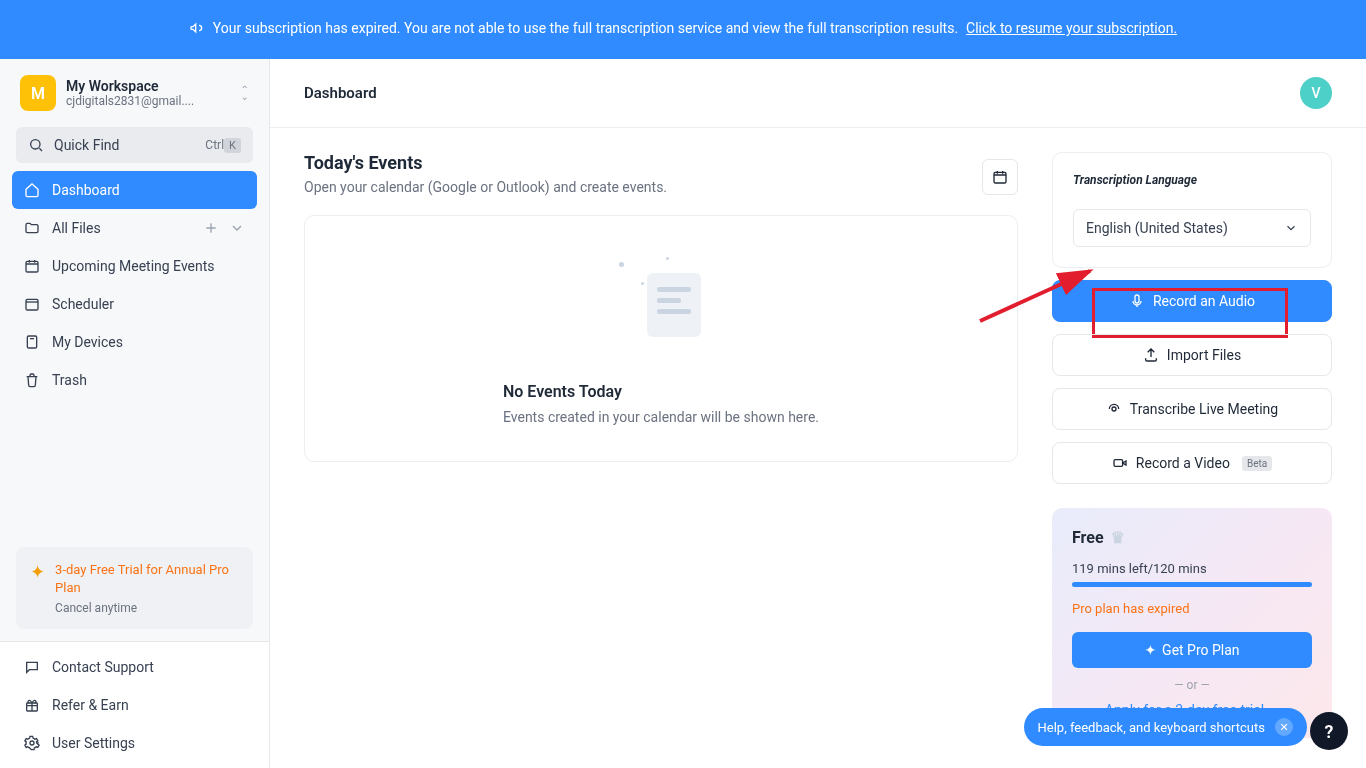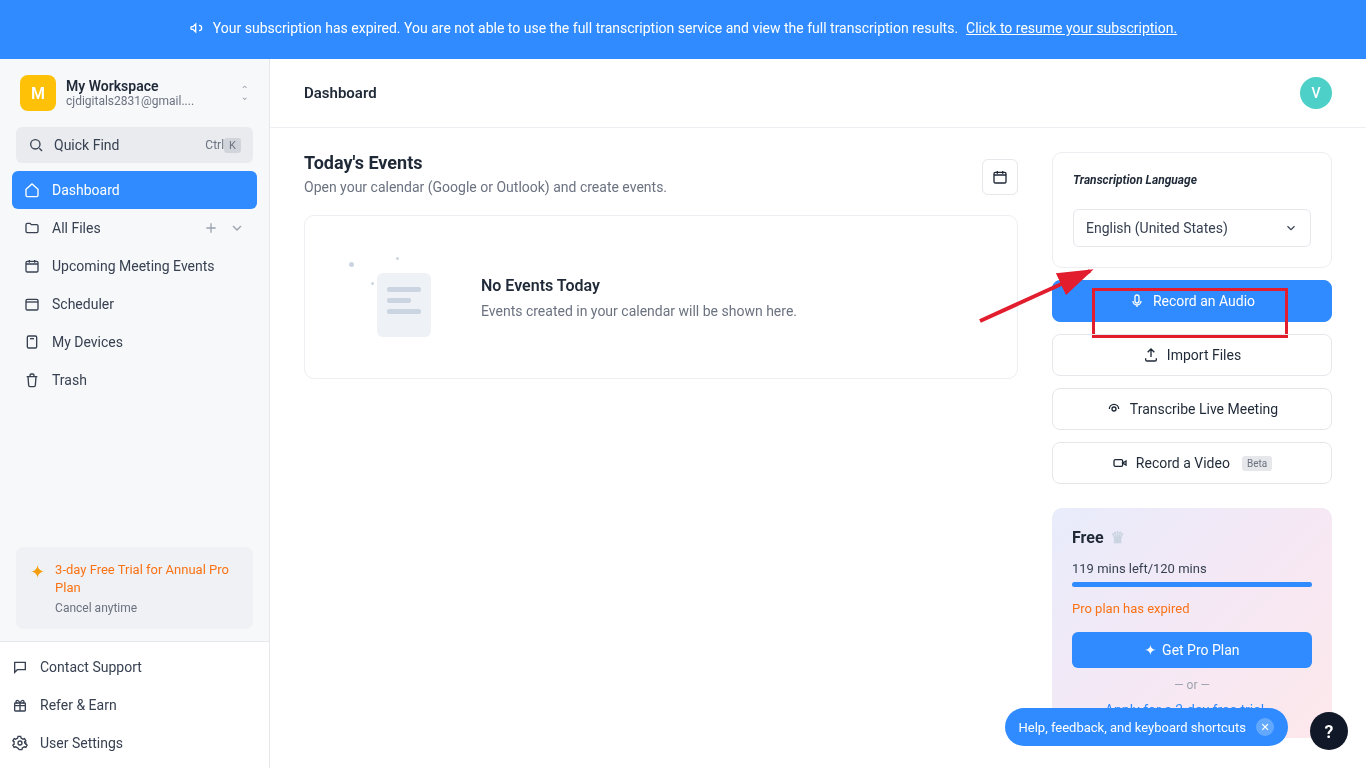--- a/index.html
+++ b/index.html
@@ -22,32 +22,32 @@
 .nav { padding: 0 12px; }
 .nav-item { display: flex; align-items: center; gap: 12px; padding: 11px 12px; border-radius: 6px; color: #374151; cursor: pointer; font-size: 14px; }
 .nav-item.active { background: #2f8bff; color: #fff; }
 .nav-item .tail { margin-left: auto; display: flex; gap: 10px; color: #9ca3af; }
 .icon { width: 16px; height: 16px; flex-shrink: 0; }
 .trial-card { margin: 12px 16px; background: #f0f1f4; border-radius: 8px; padding: 14px; display: flex; gap: 10px; }
 .sparkle { color: #f59e0b; font-size: 18px; }
 .trial-title { color: #f97316; font-size: 13px; line-height: 1.4; }
 .trial-sub { color: #6b7280; font-size: 12px; margin-top: 4px; }
 .sidebar-spacer { flex: 1; }
-.bottom-nav { border-top: 1px solid #e5e7eb; padding: 6px 0; background: #fff; }
+.bottom-nav { border-top: 1px solid #e5e7eb; padding: 6px 12px; background: #fff; }
 .main { flex: 1; display: flex; flex-direction: column; overflow: hidden; }
 .topbar { display: flex; align-items: center; padding: 18px 34px; border-bottom: 1px solid #eceef1; }
 .topbar h1 { font-size: 15px; font-weight: 600; }
 .avatar { margin-left: auto; width: 32px; height: 32px; border-radius: 50%; background: #4dd0c7; color: #fff; display: flex; align-items: center; justify-content: center; font-weight: 500; }
 .content { display: flex; padding: 24px 34px; gap: 34px; flex: 1; overflow: hidden; }
 .left-col { flex: 1; }
 .events-header { display: flex; align-items: flex-end; }
 .ev-title { font-size: 18px; font-weight: 700; }
 .ev-sub { color: #6b7280; font-size: 14px; margin-top: 6px; }
 .cal-btn { width: 36px; height: 36px; border: 1px solid #e5e7eb; border-radius: 6px; display: flex; align-items: center; justify-content: center; margin-left: auto; }
-.no-events { border: 1px solid #eceef1; border-radius: 10px; margin-top: 20px; padding: 36px; display: flex; gap: 40px; align-items: center; }
+.no-events { border: 1px solid #eceef1; border-radius: 10px; margin-top: 20px; padding: 36px; display: flex; gap: 40px; align-items: center; flex-direction: column; }
 .illust { width: 100px; height: 90px; position: relative; }
 .illust .doc { position: absolute; right: 10px; bottom: 5px; width: 54px; height: 64px; background: #eef1f5; border-radius: 6px; padding: 14px 10px; }
 .illust .doc .line { height: 5px; background: #cbd5e1; border-radius: 2px; margin-bottom: 6px; }
 .illust .dot { position: absolute; width: 5px; height: 5px; background: #cbd5e1; border-radius: 50%; }
 .ne-title { font-size: 16px; font-weight: 600; }
 .ne-sub { color: #6b7280; margin-top: 8px; font-size: 14px; }
 .right-col { width: 280px; flex-shrink: 0; }
 .rcard { border: 1px solid #eceef1; border-radius: 10px; padding: 20px; }
 .rcard h3 { font-size: 12px; font-weight: 700; margin-bottom: 22px; font-style: italic; }
 .lang-select { border: 1px solid #e5e7eb; border-radius: 6px; padding: 10px 12px; display: flex; align-items: center; justify-content: space-between; color: #374151; font-size: 14px; }
@@ -55,21 +55,21 @@
 .action-btn.primary { background: #2f8bff; color: #fff; border-color: #2f8bff; }
 .badge-beta { background: #e5e7eb; color: #6b7280; font-size: 10px; padding: 2px 5px; border-radius: 3px; margin-left: 4px; }
 .plan-card { margin-top: 24px; border-radius: 10px; background: linear-gradient(135deg, #e8ecfb 0%, #f5e8f5 50%, #fde8eb 100%); padding: 20px; }
 .plan-title { font-size: 16px; font-weight: 700; display: flex; align-items: center; gap: 7px;}
 .plan-mins { font-size: 13px; color: #374151; margin-top: 14px; }
 .prog { height: 5px; background: #2f8bff; border-radius: 3px; margin-top: 6px; }
 .plan-expired { color: #f97316; font-size: 13px; margin-top: 14px; }
 .getpro { background: #2f8bff; color: #fff; border-radius: 6px; padding: 10px; text-align: center; margin-top: 16px; font-size: 14px; display: flex; align-items: center; justify-content: center; gap: 6px;}
 .or { text-align: center; color: #9ca3af; font-size: 12px; margin: 10px 0; }
 .apply-link { text-align: center; color: #2f8bff; font-size: 14px; display: flex; align-items: center; justify-content: center; gap: 1px;}
-.help-pill { position: fixed; bottom: 22px; right: 78px; background: #2f8bff; color: #fff; padding: 10px 14px; border-radius: 20px; font-size: 13px; display: flex; align-items: center; gap: 10px; }
+.help-pill { position: fixed; bottom: 22px; right: 59px; background: #2f8bff; color: #fff; padding: 10px 14px; border-radius: 20px; font-size: 13px; display: flex; align-items: center; gap: 10px; }
 .help-pill .x { background: rgba(255,255,255,0.25); width: 18px; height: 18px; border-radius: 50%; display: flex; align-items: center; justify-content: center; font-size: 11px;}
 .help-fab { position: fixed; bottom: 18px; right: 18px; width: 38px; height: 38px; background: #111827; color: #fff; border-radius: 50%; display: flex; align-items: center; justify-content: center; font-size: 18px; font-weight: 600;}
 .highlight-box { position: absolute; border: 3px solid #e11d2e; pointer-events: none; }
 .arrow { position: absolute; pointer-events: none; }
 svg { display: block; }
 </style>
 </head>
 <body>
 
 <div class="app">

